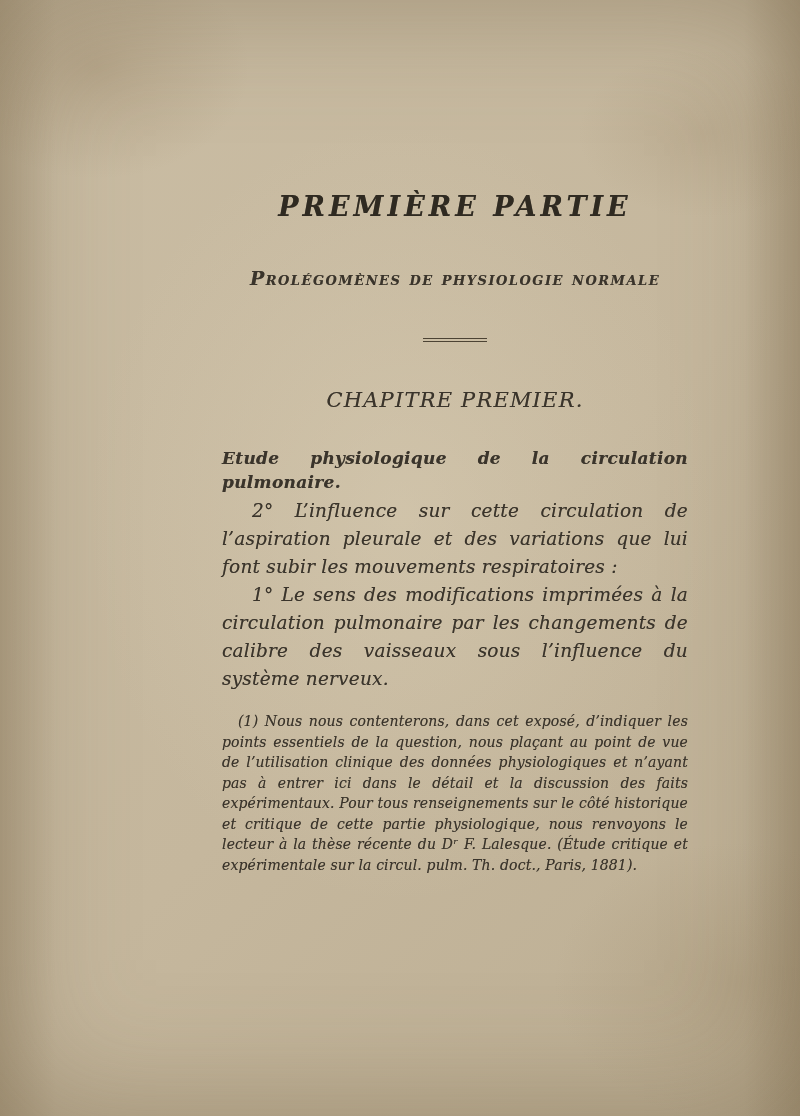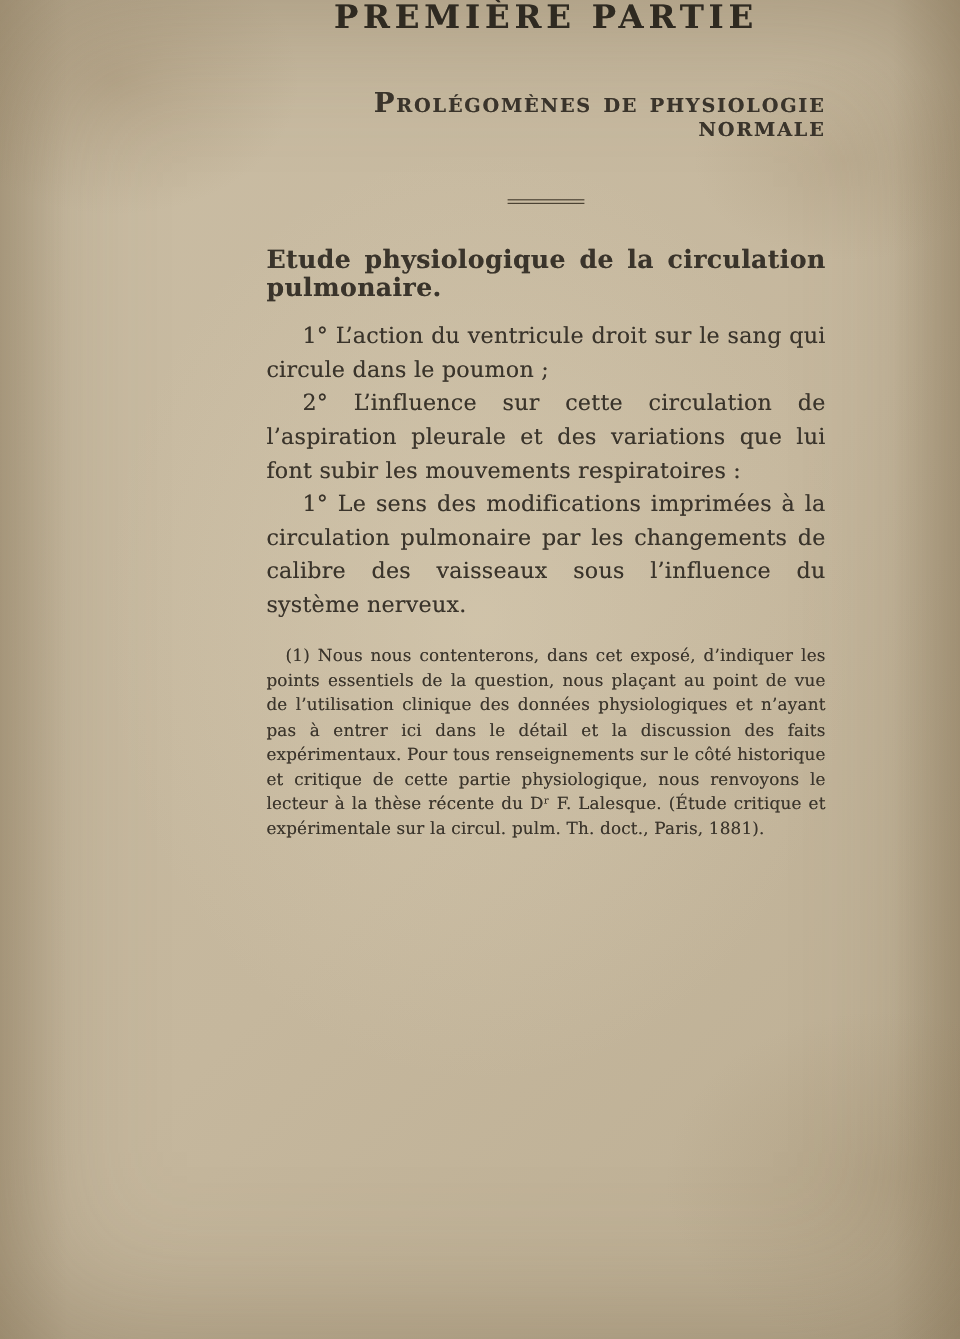--- a/index.html
+++ b/index.html
@@ -23,59 +23,61 @@
       radial-gradient(ellipse 420px 520px at 50% 46%, rgba(224,213,188,0.38), transparent 75%),
       linear-gradient(90deg, rgba(124,104,72,0.22), rgba(124,104,72,0) 7%, rgba(124,104,72,0) 93%, rgba(124,104,72,0.26)),
       linear-gradient(135deg, #cabda4 0%, #c5b79d 55%, #bcae93 100%);
     box-shadow: inset 0 0 130px rgba(104,86,58,0.45);
   }
   .column {
     position: absolute;
     left: 222px;
     top: 0;
     width: 466px;
+    padding-top: 192px;
     color: var(--ink, #3a342b);
     text-shadow: 0 0 0.5px rgba(58,52,43,0.55);
+    font-style: italic;
   }
   .part-title {
     margin: 0;
     font-size: 27px;
     line-height: 30px;
     font-weight: 700;
     letter-spacing: 4px;
     text-align: center;
     color: #2f2a21;
   }
   .part-subtitle {
     margin: 46px 0 14px 0;
-    font-size: 23px;
+    font-size: 19px;
     line-height: 20px;
     font-weight: 600;
     font-variant: small-caps;
     letter-spacing: 1.5px;
-    text-align: right;
+    text-align: center;
   }
   .divider {
     width: 64px;
     height: 2px;
     margin: 50px auto 0 auto;
     border-top: 1px solid #4c4334;
     border-bottom: 1px solid #4c4334;
   }
   .chapter-title {
     margin: 46px 0 0 0;
     font-size: 21px;
     line-height: 24px;
     font-weight: 400;
     letter-spacing: 1.2px;
     text-align: center;
   }
   .section-heading {
-    margin: 34px 0 15px 0;
-    font-size: 21px;
+    margin: 34px 0 3px 0;
+    font-size: 17px;
     line-height: 24px;
     font-weight: 700;
     letter-spacing: 0.3px;
     word-spacing: 3px;
     text-align: justify;
   }
   p.body {
     margin: 0;
     font-size: 18.5px;
     line-height: 28px;
@@ -100,25 +102,25 @@
 
 <div class="sheet">
   <main class="column">
 
     <h1 class="part-title">PREMIÈRE PARTIE</h1>
 
     <h2 class="part-subtitle">Prolégomènes de physiologie normale</h2>
 
     <div class="divider"></div>
 
+    <h3 class="chapter-title">CHAPITRE PREMIER.</h3>
 
     <h4 class="section-heading">Etude physiologique de la circulation pulmonaire.</h4>
 
 
-    <p class="body">1° L’action du ventricule droit sur le sang qui circule dans le poumon ;</p>
 
     <p class="body">2° L’influence sur cette circulation de l’aspiration pleurale et des variations que lui font subir les mouvements respiratoires :</p>
 
     <p class="body">1° Le sens des modifications imprimées à la circulation pulmonaire par les changements de calibre des vaisseaux sous l’influence du système nerveux.</p>
 
     <p class="footnote">(1) Nous nous contenterons, dans cet exposé, d’indiquer les points essentiels de la question, nous plaçant au point de vue de l’utilisation clinique des données physiologiques et n’ayant pas à entrer ici dans le détail et la discussion des faits expérimentaux. Pour tous renseignements sur le côté historique et critique de cette partie physiologique, nous renvoyons le lecteur à la thèse récente du Dʳ F. Lalesque. (Étude critique et expérimentale sur la circul. pulm. Th. doct., Paris, 1881).</p>
 
   </main>
 </div>
 

